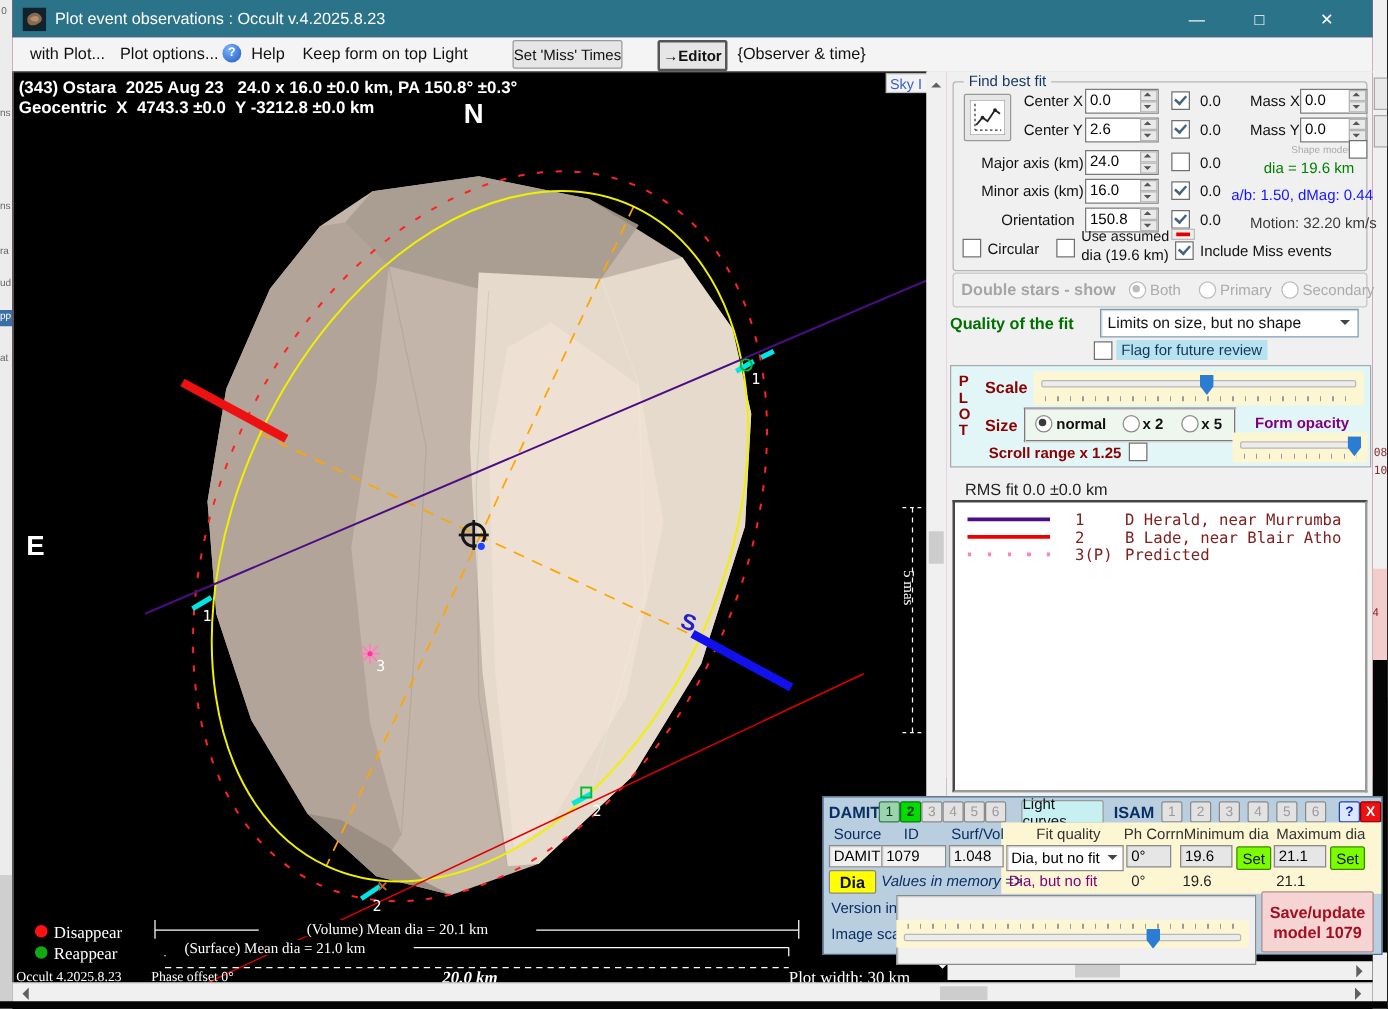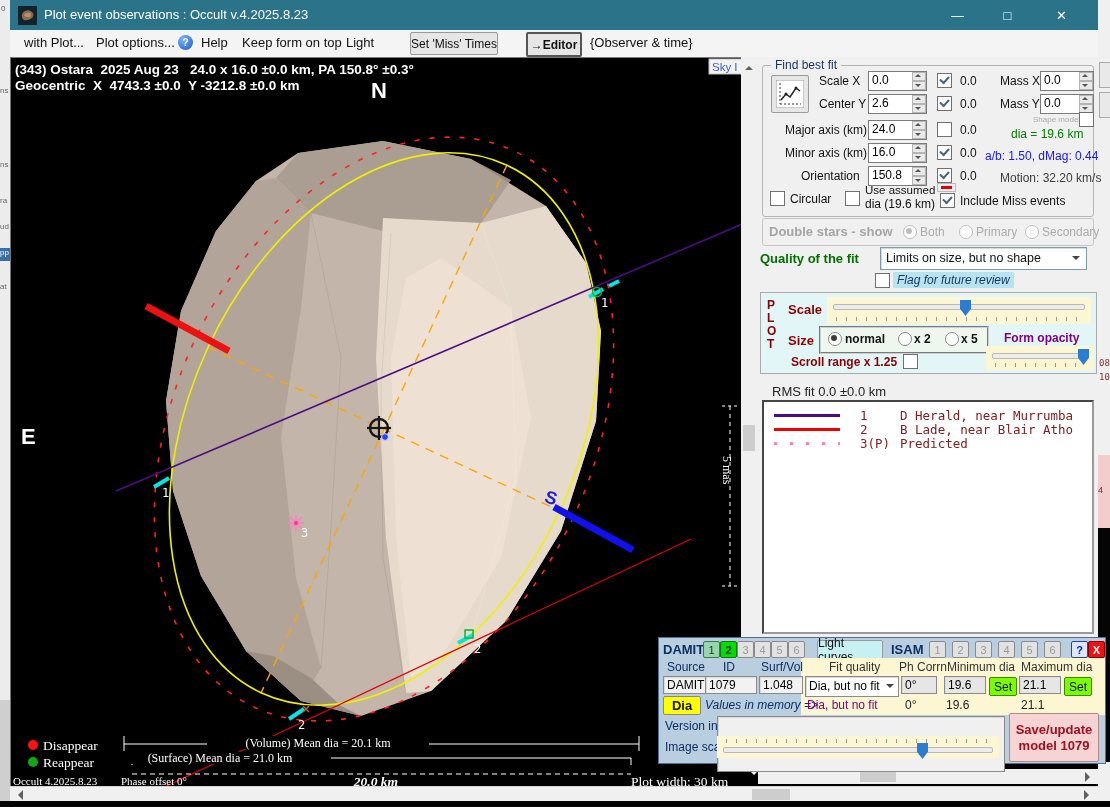--- a/index.html
+++ b/index.html
@@ -254,21 +254,21 @@
             <rect x="0" y="0" width="28" height="28" fill="#fff" stroke="#999"></rect>
             <line x1="4" y1="3" x2="4" y2="24" stroke="#333" stroke-dasharray="2 2"></line>
             <line x1="4" y1="24" x2="25" y2="24" stroke="#333" stroke-dasharray="2 2"></line>
             <polyline points="5,20 10,14 14,17 20,8 24,11" fill="none" stroke="#222" stroke-width="1.5"></polyline>
             <circle cx="10" cy="14" r="1.5" fill="#222"></circle>
               <circle cx="20" cy="8" r="1.5" fill="#222"></circle>
           </svg>
         </div>
       </div>
 
-      <div class="a txt" style="left:62px;top:17px;">Scale X</div>
+      <div class="a txt" style="left:62px;top:17px;">Center X</div>
       <div class="spin" style="left:111px;top:14px;width:57px;height:18px;">
           <div class="val">0.0</div>
           <div class="btns">
             <div class="sb up"></div>
             <div class="sb dn"></div>
           </div>
         </div>
       <div class="cb checked" style="left:180px;top:16px;"></div>
       <div class="a txt" style="left:203px;top:17px;">0.0</div>
       <div class="a txt" style="left:243px;top:17px;">Mass X</div>
@@ -359,21 +359,21 @@
         <div class="radio dis" style="left:262px;top:6px;"></div>
         <div class="a txt" style="left:279px;top:6px;color:#ababab;">Secondary</div>
       </div>
 
       <div class="a txt" style="left:3px;top:194px;font-size:13px;font-weight:bold;color:#007000;">Quality of the fit</div>
       <div class="a sunken" style="left:123px;top:190px;width:205px;height:21px;border-color:#7a9ab0;">
         <div class="a txt" style="left:5px;top:3px;font-size:12.5px;">Limits on size, but no shape</div>
         <div class="a chev" style="right:6px;top:8px;"></div>
       </div>
       <div class="cb" style="left:118px;top:216px;"></div>
-      <div class="a txt" style="left:136px;top:215px;background:#b8e2f0;color:#14365e;font-style:italic;padding:1px 4px;">Flag for future review</div>
+      <div class="a txt" style="left:136px;top:215px;background:#b8e2f0;color:#14365e;padding:1px 4px;">Flag for future review</div>
 
       <div class="a" style="left:3px;top:235px;width:335px;height:80px;background:#e2f6f8;border:1px solid #aaa;">
         <div class="a" style="left:6px;top:6px;font-weight:bold;color:#8b0000;line-height:13px;font-size:12px;">
           <div>P</div>
             <div>L</div>
             <div>O</div>
             <div>T</div>
         </div>
         <div class="a txt" style="left:27px;top:9px;font-size:13px;font-weight:bold;color:#8b0000;">Scale</div>
         <div class="slider" style="left:66px;top:4px;width:264px;height:27px;">

